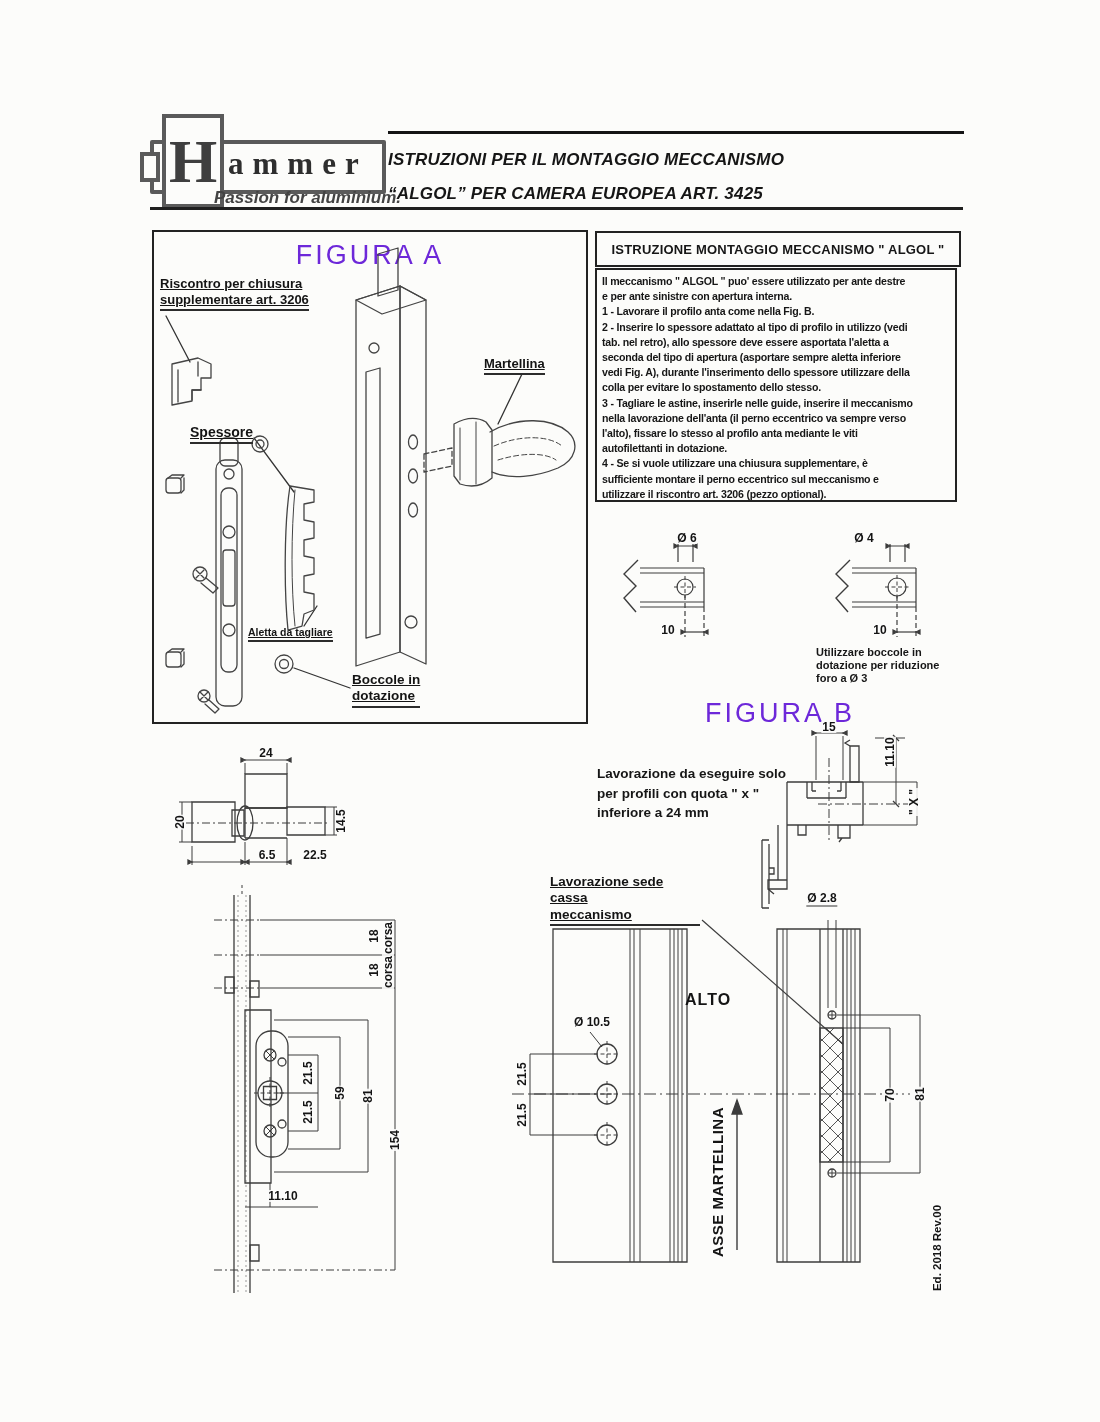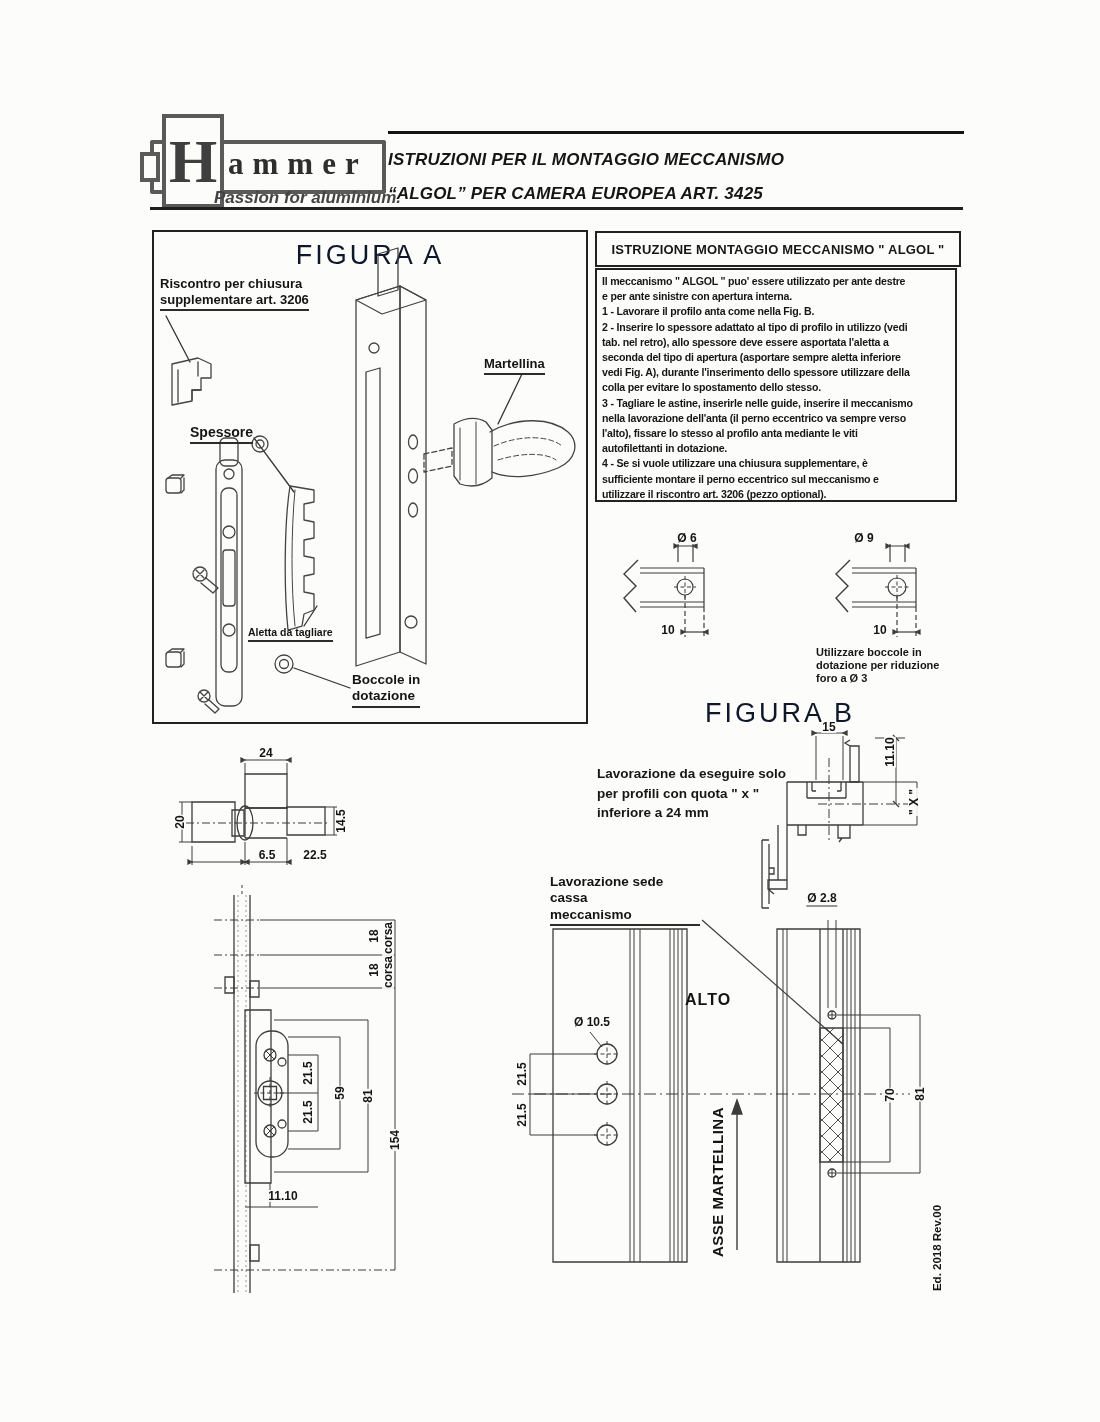--- a/index.html
+++ b/index.html
@@ -2,25 +2,25 @@
 <html><head>
 <meta charset="utf-8">
 <style>
   html,body{margin:0;padding:0;background:#fff;}
   #page{position:relative;width:1100px;height:1422px;background:#fcfcfa;overflow:hidden;
         font-family:"Liberation Sans",sans-serif;color:#161616;}
   svg{position:absolute;overflow:visible;}
   svg *{vector-effect:non-scaling-stroke;}
   .box{position:absolute;border:2px solid #222;background:transparent;}
   .lbl{position:absolute;font-weight:bold;color:#141414;white-space:pre-line;line-height:1.22;}
-  .und{border-bottom:2px solid #2c2c2c;padding-bottom:1px;}
+  .und{border-bottom:2px solid #2c2c2c;padding-bottom:1px;text-decoration:underline;}
   .dim{position:absolute;font:bold 12px "Liberation Sans",sans-serif;color:#141414;line-height:1;
        transform:translate(-50%,-50%);background:rgba(252,252,250,.88);padding:0 1px;white-space:nowrap;}
   .dim.rot{transform:translate(-50%,-50%) rotate(-90deg);}
-  .figtitle{position:absolute;font-size:27px;font-weight:500;letter-spacing:3px;color:#0f172a;
+  .figtitle{position:absolute;font-size:27px;font-weight:500;letter-spacing:3px;color:#6d28d9;
             text-align:center;white-space:nowrap;}
   .rule{position:absolute;background:#1f1f1f;}
   
   #logo-outer{position:absolute;left:150px;top:140px;width:228px;height:46px;border:4px solid #5a5a5a;
               background:#fcfcfa;border-radius:2px;}
   #logo-hbox{position:absolute;left:162px;top:114px;width:54px;height:86px;border:4px solid #5a5a5a;
              background:#fcfcfa;display:flex;align-items:center;justify-content:center;}
   #logo-h{font-family:"Liberation Serif",serif;font-weight:bold;font-size:62px;color:#3f3f3f;line-height:1;}
   #logo-rest{position:absolute;left:228px;top:146px;font-family:"Liberation Serif",serif;font-weight:bold;
              font-size:31px;letter-spacing:9px;color:#2e2e2e;}
@@ -171,21 +171,21 @@
       <circle cx="85" cy="55" r="9"></circle>
       <path d="M85,43 V67 M73,55 H97" stroke-dasharray="4,2.5" stroke-width="1"></path>
       <path d="M78,30 V12 M93,30 V12 M78,14 H93"></path>
       <path d="M78,14 l-4,-2 l0,4 z M93,14 l4,-2 l0,4 z" fill="#3c3c3c"></path>
       <path d="M85,64 V105 M104,75 V105" stroke-dasharray="5,3"></path>
       <path d="M85,100 H104"></path>
       <path d="M85,100 l-4,-2 l0,4 z M104,100 l4,-2 l0,4 z" fill="#3c3c3c"></path>
     </g>
   </svg>
   <div class="dim" style="left:651px;top:538px;margin-left:36px;">Ø 6</div>
-  <div class="dim" style="left:864px;top:538px;">Ø 9</div>
+  <div class="dim" style="left:864px;top:538px;">Ø 4</div>
   <div class="dim" style="left:668px;top:630px;">10</div>
   <div class="dim" style="left:880px;top:630px;">10</div>
   <div class="note" style="left:816px;top:646px;width:130px;font-size:11px;line-height:13px;">Utilizzare boccole in
 dotazione per riduzione
 foro a Ø 3</div>
 
   <div class="figtitle" style="left:640px;top:698px;width:280px;">FIGURA  B</div>
 
   <svg style="left:758px;top:718px;" width="212" height="200" viewBox="0 0 212 200">
     <g stroke="#3c3c3c" stroke-width="1.3" fill="none">

